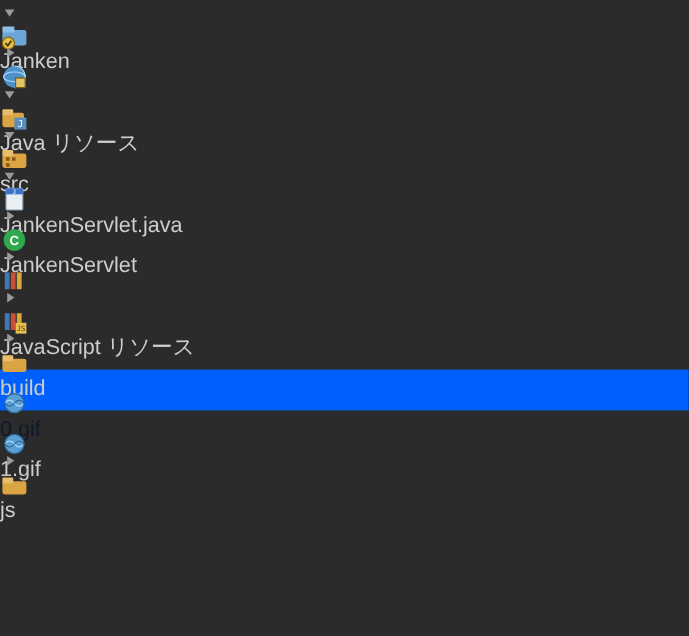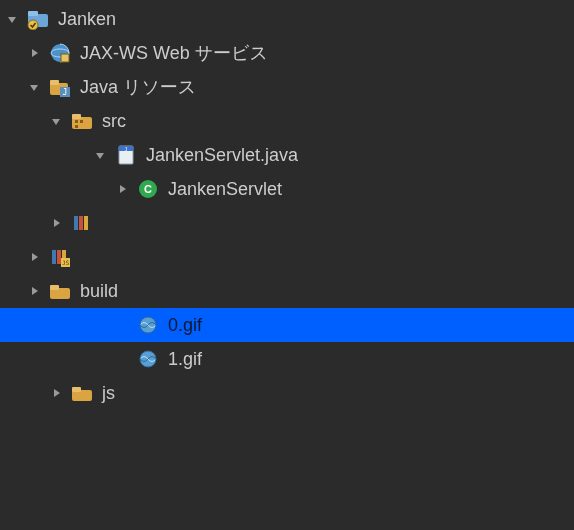--- a/index.html
+++ b/index.html
@@ -9,23 +9,23 @@
     font-family: -apple-system, "Helvetica Neue", Arial, sans-serif;
     font-size: 18px;
     width: 574px;
     height: 530px;
     overflow: hidden;
     user-select: none;
   }
   .tree { padding-top: 2px; }
   .row {
     display: flex;
-    align-items: center;
     height: 34px;
     white-space: nowrap;
+    flex-direction: column;
   }
   .row.selected {
     background: #0060ff;
     color: #0f172a;
   }
   .indent { display:inline-block; flex:0 0 auto; }
   .twisty {
     width: 16px;
     height: 16px;
     display: inline-flex;
@@ -78,21 +78,20 @@
       </span>
       <span class="indent" style="width: 4px;"></span>
       <span class="icon">
         <svg width="22" height="22" viewBox="0 0 22 22">
           <circle cx="11" cy="11" r="9" fill="#4e91c7"></circle>
           <ellipse cx="11" cy="11" rx="9" ry="4" fill="none" stroke="#a7d6ff" stroke-width="1"></ellipse>
           <path d="M11 2 A9 9 0 0 1 11 20" fill="none" stroke="#a7d6ff" stroke-width="1"></path>
           <rect x="12" y="12" width="8" height="8" fill="#e2c56a" stroke="#7a5a10"></rect>
         </svg>
       </span>
-      <span class="label">JAX-WS Web サービス</span>
     </div>
     <div class="row">
       <span class="indent" style="width: 26px;"></span>
       <span class="twisty">
         <svg width="12" height="12" viewBox="0 0 12 12">
           <path d="M2 4 L10 4 L6 10 Z" fill="#9a9a9a"></path>
         </svg>
       </span>
       <span class="indent" style="width: 4px;"></span>
       <span class="icon">
@@ -183,20 +182,21 @@
       <span class="indent" style="width: 4px;"></span>
       <span class="icon">
         <svg width="22" height="22" viewBox="0 0 22 22">
           <rect x="3" y="4" width="4" height="14" fill="#3f78b3"></rect>
           <rect x="8" y="4" width="4" height="14" fill="#c7513d"></rect>
           <rect x="13" y="4" width="4" height="14" fill="#d7a93a"></rect>
           <rect x="12" y="12" width="9" height="9" fill="#e8c050"></rect>
           <text x="16.5" y="19" font-size="6" fill="#5a3a00" text-anchor="middle" font-family="monospace">JS</text>
         </svg>
       </span>
+      <span class="label">JavaScript リソース</span>
     </div>
     <div class="row">
       <span class="indent" style="width: 26px;"></span>
       <span class="twisty">
         <svg width="12" height="12" viewBox="0 0 12 12">
           <path d="M4 2 L10 6 L4 10 Z" fill="#9a9a9a"></path>
         </svg>
       </span>
       <span class="indent" style="width: 4px;"></span>
       <span class="icon">

